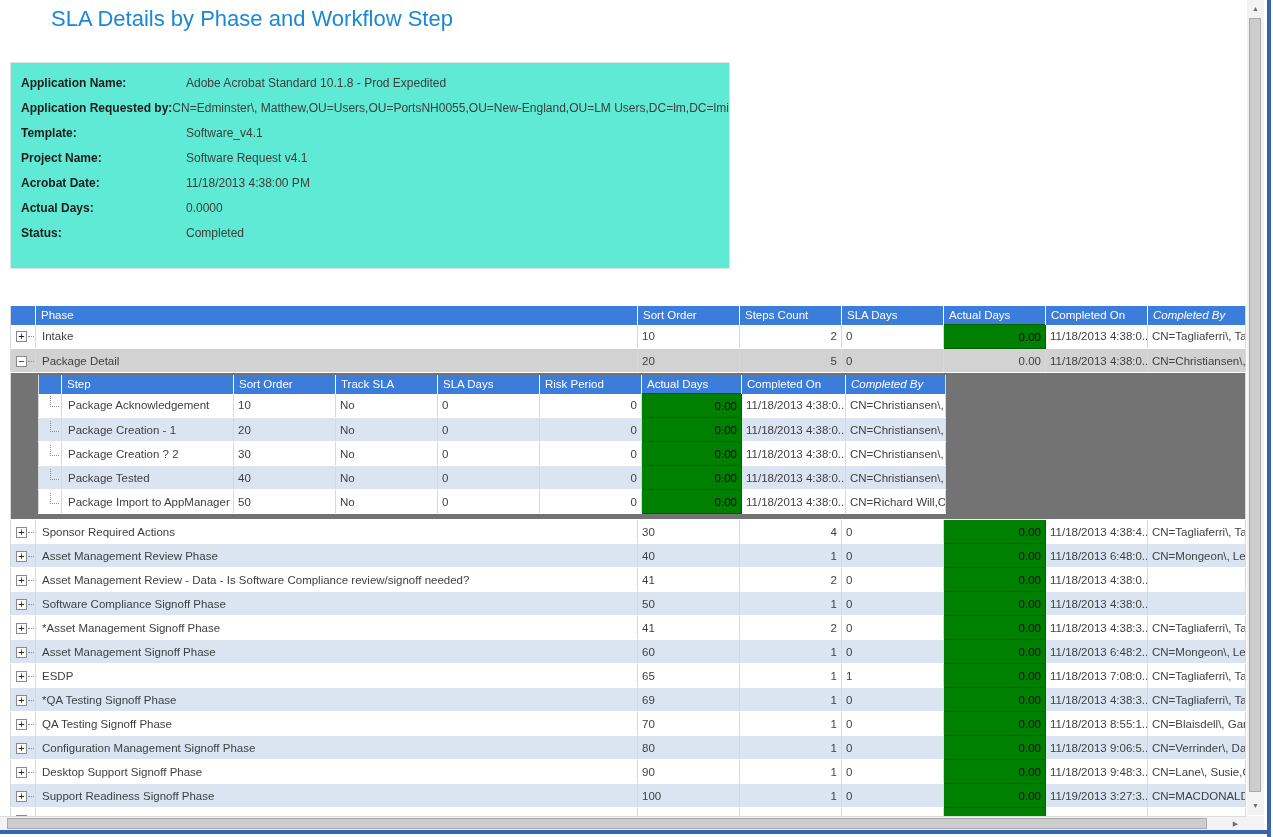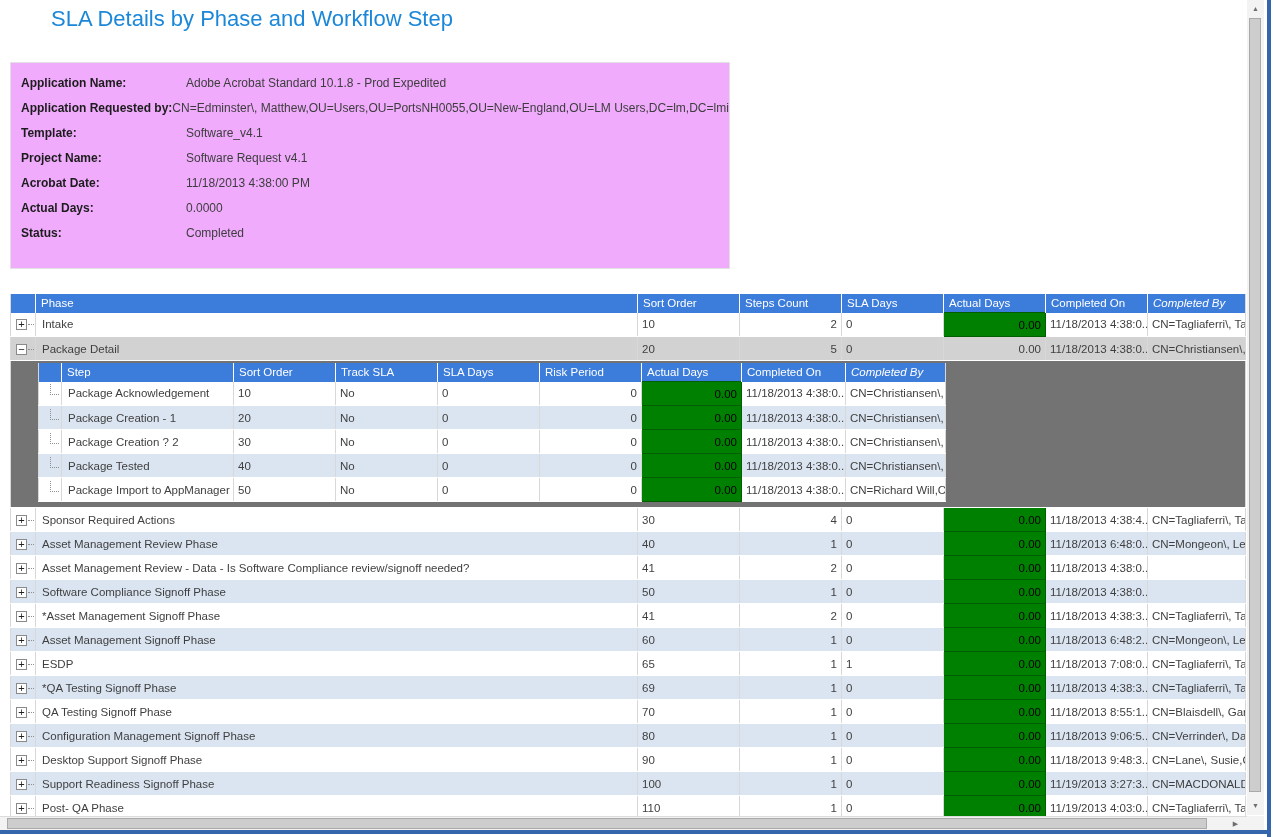--- a/index.html
+++ b/index.html
@@ -8,28 +8,28 @@
     background:#ffffff;font-family:"Liberation Sans",sans-serif;
   }
   .page-title{
     position:absolute;left:12px;top:6px;font-size:22px;color:#1b87d8;
     white-space:nowrap;
     margin-left:39px;
   }
   
   .info-panel{
     position:absolute;left:10px;top:62px;width:720px;height:207px;
-    background:#f0abfc;border:1px solid #e2e2e2;box-sizing:border-box;
+    background:#5eead4;border:1px solid #e2e2e2;box-sizing:border-box;
     padding-top:7px;
   }
   .info-row{display:flex;height:25px;align-items:center;font-size:12px;}
   .info-label{width:165px;padding-left:10px;font-weight:bold;color:#1c1c1c;white-space:nowrap;}
   .info-value{color:#3d3d3d;white-space:nowrap;overflow:hidden;}
   
-  .table-region{position:absolute;left:10px;top:294px;width:1237px;}
+  .table-region{position:absolute;left:10px;top:306px;width:1237px;}
   table.grid-table{
     border-collapse:collapse;table-layout:fixed;font-size:11.5px;color:#3f3f3f;
     border-left:1px solid #d8d8d8;border-right:1px solid #d8d8d8;border-bottom:1px solid #d8d8d8;
   }
   table.grid-table.outer{width:1235px;}
   table.grid-table.inner{width:907px;border-left:1px solid #d8d8d8;}
   tr.hdr th{
     background:#3c7cda;color:#ffffff;font-weight:normal;text-align:left;
     height:18px;padding:0 0 0 5px;border-right:1px solid #ffffff;
     overflow:hidden;white-space:nowrap;font-size:11.5px;

